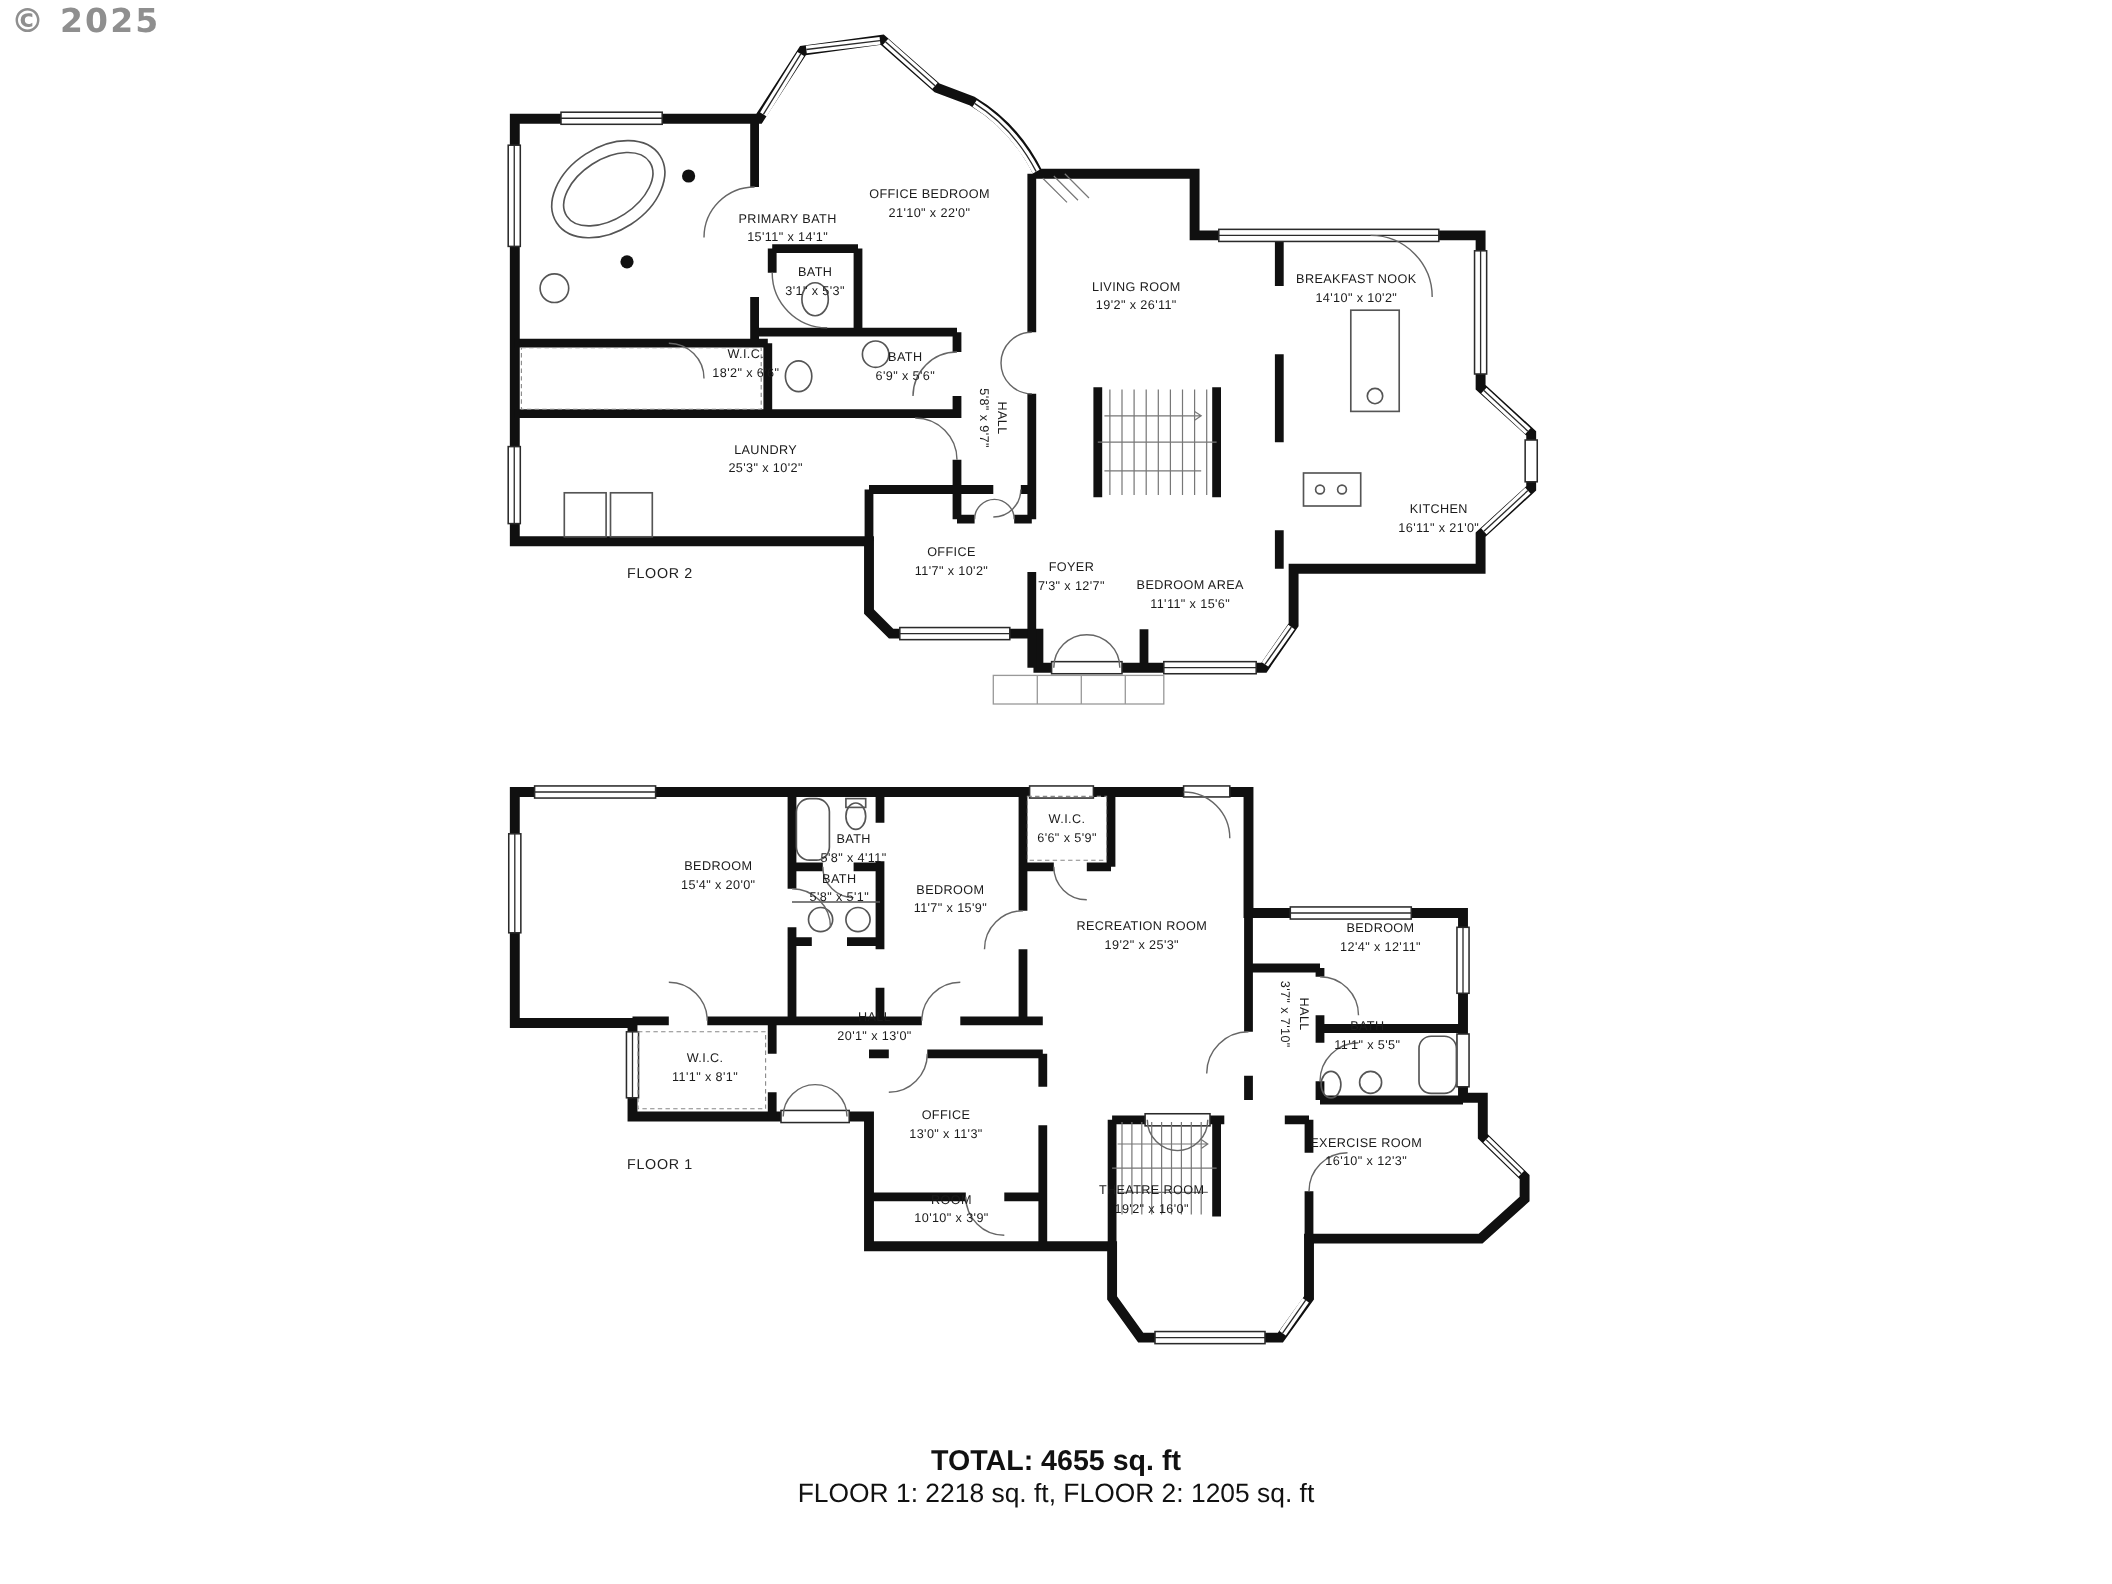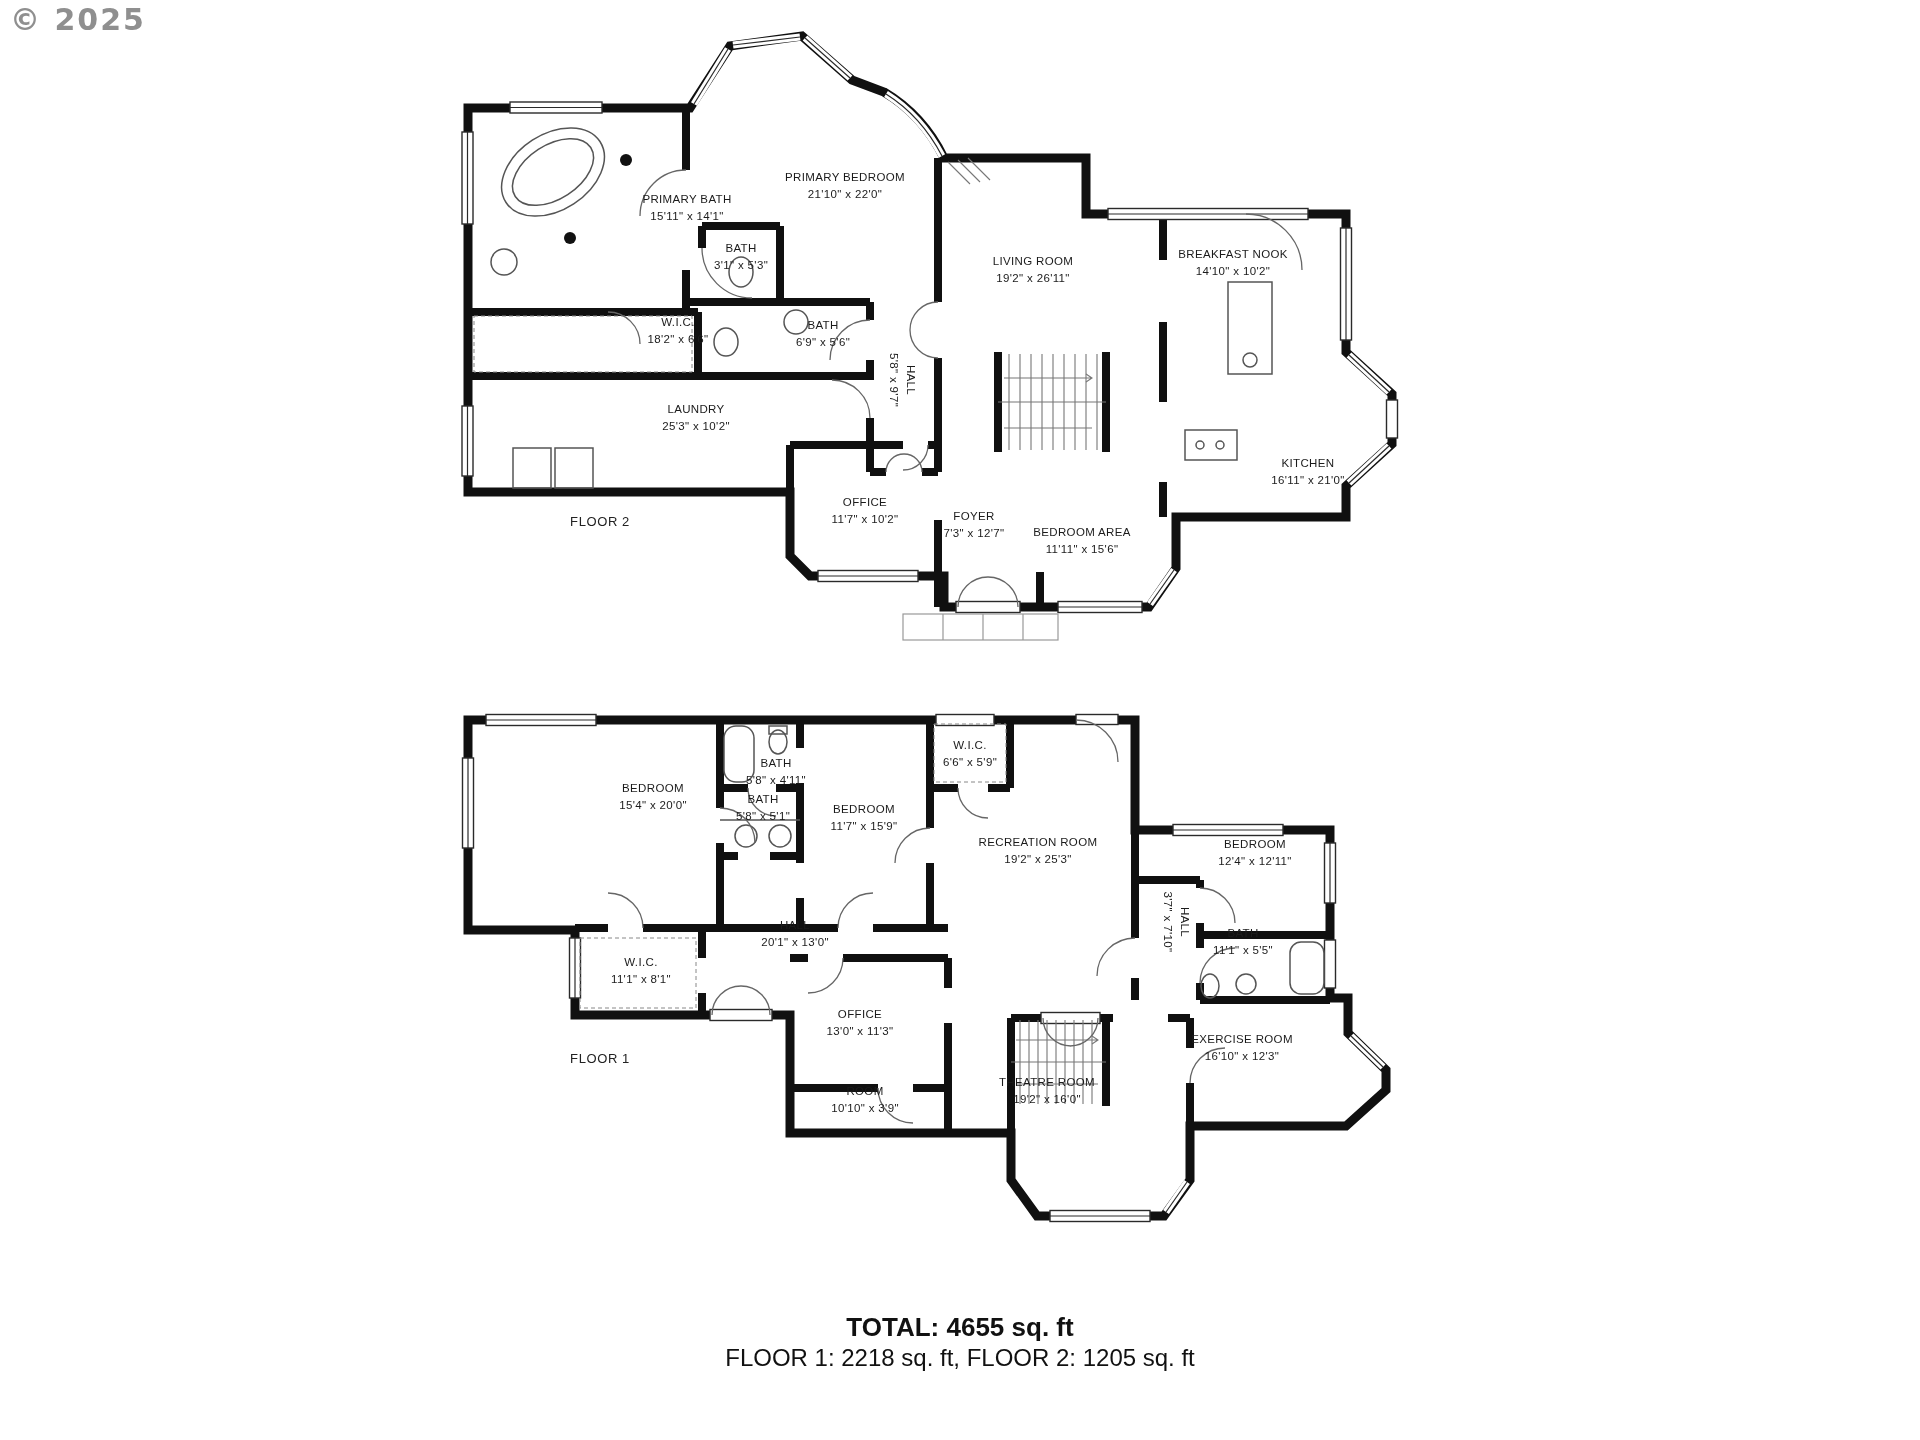--- a/index.html
+++ b/index.html
@@ -205,26 +205,26 @@
       <path class="door" d="M 677 250 A 38 38 0 0 0 639 288"></path>
       <path class="door" d="M 742 295 A 35 35 0 0 1 777 260"></path>
       <path class="door" d="M 732 395 A 35 35 0 0 1 767 360"></path>
       <path class="door" d="M 385 270 A 35 35 0 0 1 350 305"></path>
       <path class="door" d="M 420 400 A 35 35 0 0 0 455 435"></path>
       <path class="door" d="M 254 327 A 29 29 0 0 1 283 298 M 312 327 A 29 29 0 0 0 283 298"></path>
       <path class="door" d="M 585 330 A 28 28 0 0 0 613 358 M 640 330 A 28 28 0 0 1 612 358"></path>
     </g>
   </svg>
 
-  <div class="lbl" style="left:687px;top:208px">
+  <div class="lbl" style="left:716px;top:208px">
       <span>PRIMARY BATH</span>
       <span>15'11" x 14'1"</span>
     </div>
   <div class="lbl" style="left:845px;top:186px">
-      <span>PRIMARY BEDROOM</span>
+      <span>OFFICE BEDROOM</span>
       <span>21'10" x 22'0"</span>
     </div>
   <div class="lbl" style="left:741px;top:257px">
       <span>BATH</span>
       <span>3'1" x 5'3"</span>
     </div>
   <div class="lbl" style="left:678px;top:331px">
       <span>W.I.C.</span>
       <span>18'2" x 6'6"</span>
     </div>

